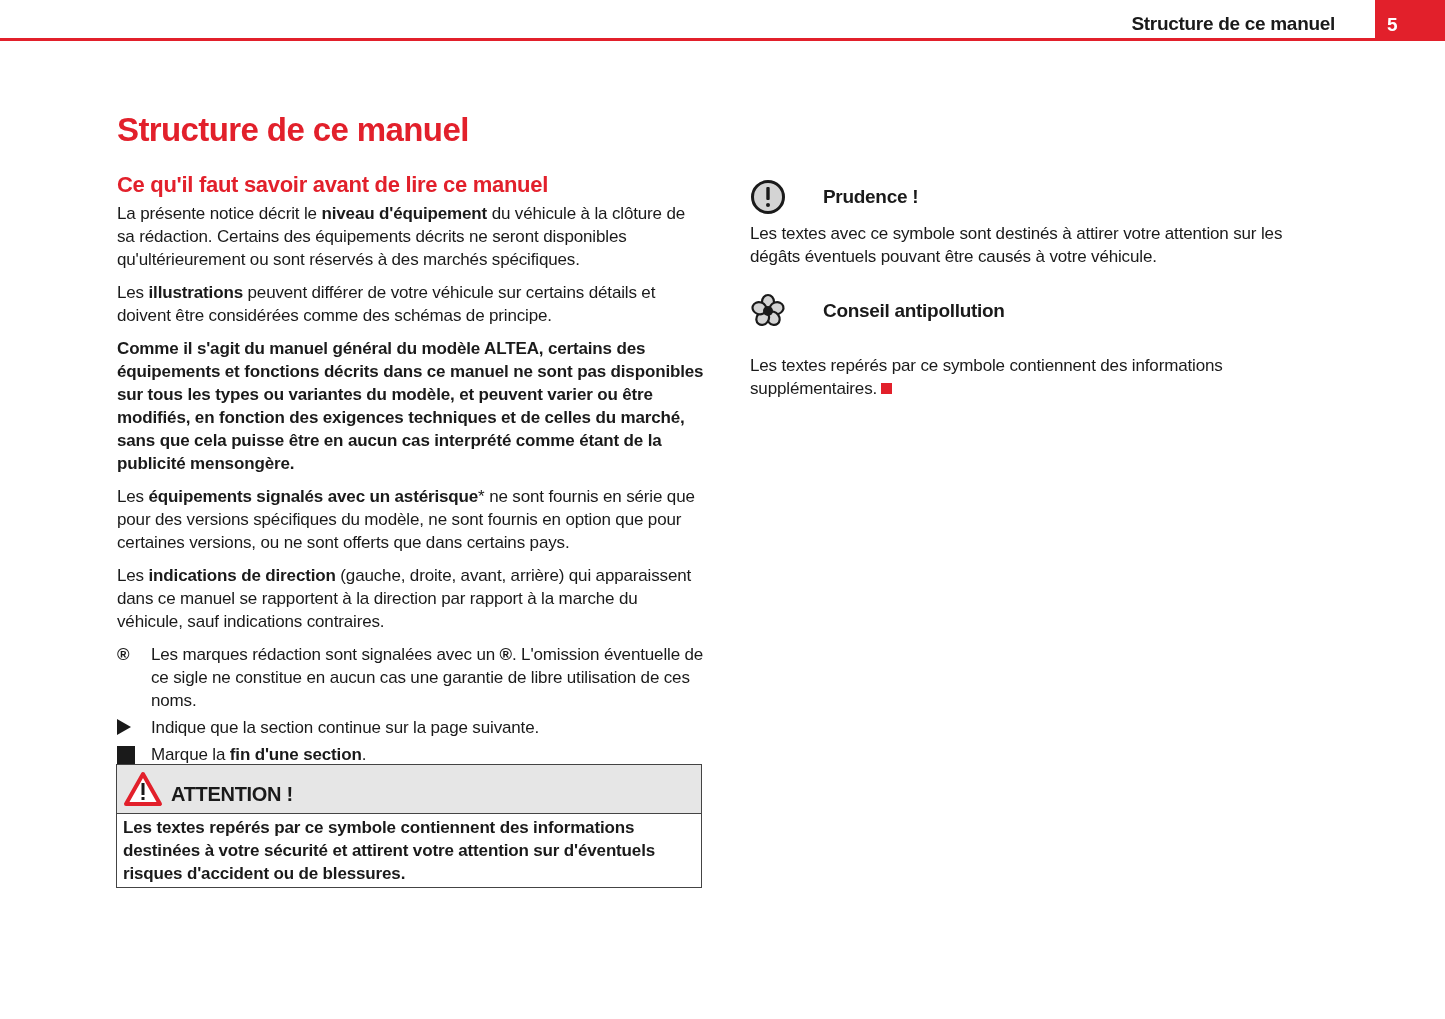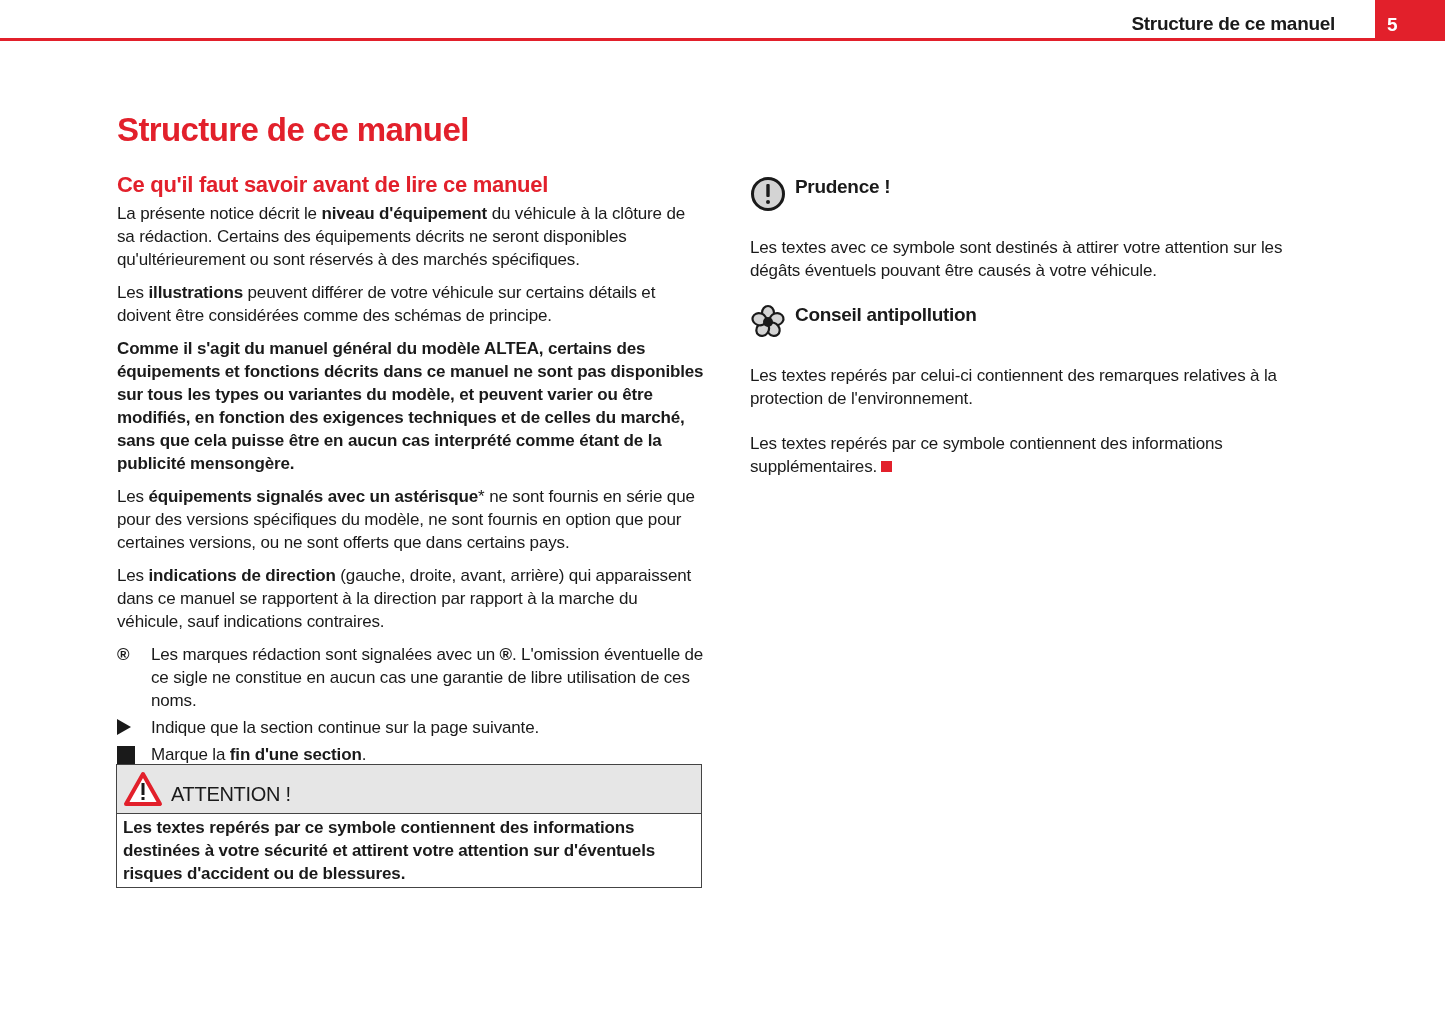--- a/index.html
+++ b/index.html
@@ -42,33 +42,33 @@
     .sym-tri { width: 0; height: 0; border-top: 8px solid transparent; border-bottom: 8px solid transparent; border-left: 14px solid #1a1a1a; margin-top: 0; }
     .sym-sq { width: 18px; height: 18px; background: #1a1a1a; }
     .attention-box {
       position: absolute; left: 116px; top: 764px; width: 586px; border: 1.5px solid #444;
       font-family: "Liberation Sans", sans-serif; box-sizing: border-box;
     }
     .attention-head {
       background: #e6e6e6; height: 48px; border-bottom: 1.5px solid #444; display: flex; align-items: center;
       padding-left: 6px;
     }
-    .attention-title { font-size: 20px; font-weight: normal; margin-left: 8px; letter-spacing: -0.3px; margin-top: 10px; }
+    .attention-title { font-size: 20px; font-weight: bold; margin-left: 8px; letter-spacing: -0.3px; margin-top: 10px; }
     .attention-body {
       padding: 2px 6px 2px 6px; font-size: 17px; font-weight: bold; line-height: 23px; letter-spacing: -0.15px;
     }
     .col-right {
       position: absolute; left: 750px; top: 176px; width: 580px;
       font-family: "Liberation Sans", sans-serif; font-size: 17px; line-height: 23px; letter-spacing: -0.15px;
     }
     .note { margin-bottom: 22px; }
-    .note-head { display: flex; align-items: flex-start; height: 42px; }
+    .note-head { display: flex; align-items: center; height: 42px; gap: 28px; }
     .note-icon { width: 36px; height: 36px; flex: 0 0 36px; }
     .note-title { font-size: 19px; font-weight: bold; margin-left: 9px; line-height: 22px; letter-spacing: -0.3px; }
-    .note-text { margin-top: 18px; }
+    .note-text { margin-top: 4px; }
     .end-mark { display: inline-block; width: 11px; height: 11px; background: #e2202b; margin-left: 4px; vertical-align: 0px; }
   </style>
 </head>
 <body>
 
 <div class="header-line"></div>
 <div class="header-title">Structure de ce manuel</div>
 <div class="page-number">5</div>
 
 <h1 class="main-title">Structure de ce manuel</h1>
@@ -138,19 +138,18 @@
           <ellipse cx="18" cy="9" rx="6" ry="7"></ellipse>
           <ellipse cx="18" cy="9" rx="6" ry="7" transform="rotate(72 18 18)"></ellipse>
           <ellipse cx="18" cy="9" rx="6" ry="7" transform="rotate(144 18 18)"></ellipse>
           <ellipse cx="18" cy="9" rx="6" ry="7" transform="rotate(216 18 18)"></ellipse>
           <ellipse cx="18" cy="9" rx="6" ry="7" transform="rotate(288 18 18)"></ellipse>
         </g>
         <circle cx="18" cy="18" r="5" fill="#1a1a1a"></circle>
       </svg>
       <span class="note-title">Conseil antipollution</span>
     </div>
-    <div class="note-text">Les textes repérés par celui-ci contiennent des remarques relatives à la protection de l'environnement.</div>
   </div>
 
   <div class="note">
     <div class="note-text"><span>Les textes repérés par ce symbole contiennent des informations supplémentaires.</span><span class="end-mark"></span></div>
   </div>
 </div>
 
 </body></html>

